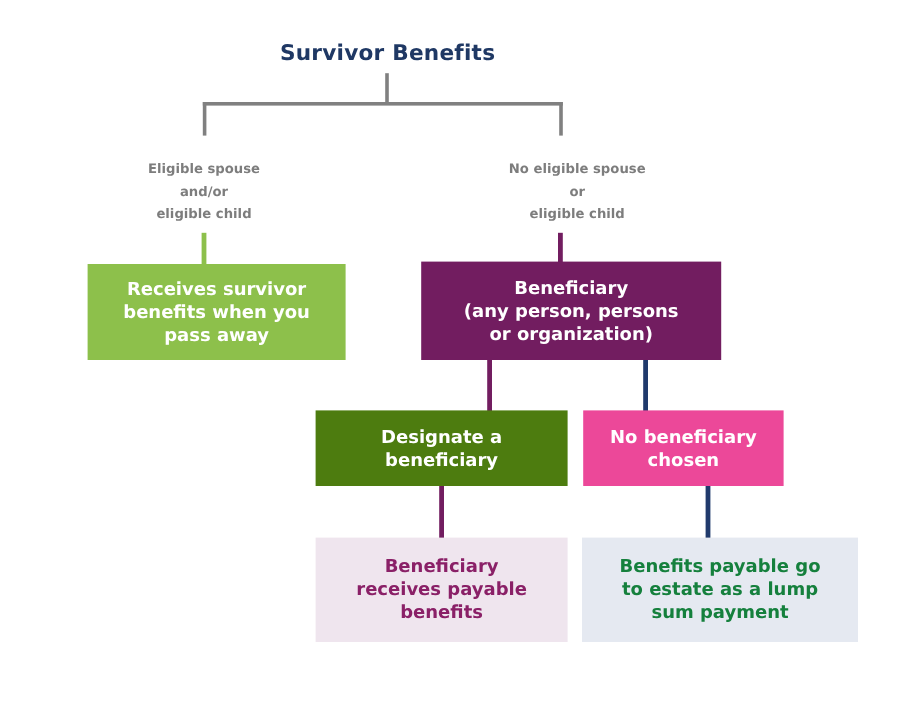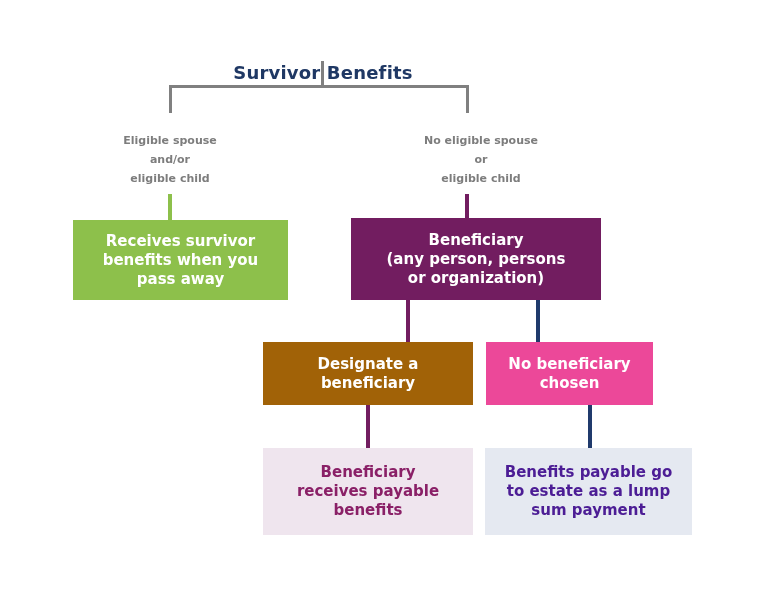--- a/index.html
+++ b/index.html
@@ -21,21 +21,20 @@
   .line-purple { background: #721d60; }
   .line-navy { background: #203a6c; }
 
   #title {
     left: 173px; top: 34px; width: 300px;
     text-align: center;
     color: #1f3864;
     font-size: 18px;
     font-weight: bold;
     letter-spacing: 0.2px;
-    margin-top: 28px;
   }
 
   .cond-label {
     width: 210px;
     text-align: center;
     color: #7d7d7d;
     font-size: 11px;
     font-weight: bold;
     line-height: 19px;
     white-space: pre-line;
@@ -59,35 +58,35 @@
   #node-green {
     left: 73px; top: 220px; width: 215px; height: 80px;
     background: #8dc04b;
   }
   #node-beneficiary {
     left: 351px; top: 218px; width: 250px; height: 82px;
     background: #721d60;
   }
   #node-designate {
     left: 263px; top: 342px; width: 210px; height: 63px;
-    background: #a16207;
+    background: #4d7c0f;
   }
   #node-nobenef {
     left: 486px; top: 342px; width: 167px; height: 63px;
     background: #ec4899;
   }
   #node-receives {
     left: 263px; top: 448px; width: 210px; height: 87px;
     background: #efe5ee;
     color: #8a2067;
   }
   #node-estate {
-    left: 485px; top: 448px; width: 207px; height: 87px;
+    left: 485px; top: 448px; width: 230px; height: 87px;
     background: #e5e9f1;
-    color: #4c1d95;
+    color: #15803d;
   }
 
   
   #c-title-stub   { left: 321px; top: 61px; width: 3px;  height: 26px; }
   #c-branch-h     { left: 169px; top: 85px; width: 300px; height: 3px; }
   #c-branch-left  { left: 169px; top: 85px; width: 3px;  height: 28px; }
   #c-branch-right { left: 466px; top: 85px; width: 3px;  height: 28px; }
 
   
   #c-green-stub     { left: 168px; top: 194px; width: 4px; height: 28px; }

